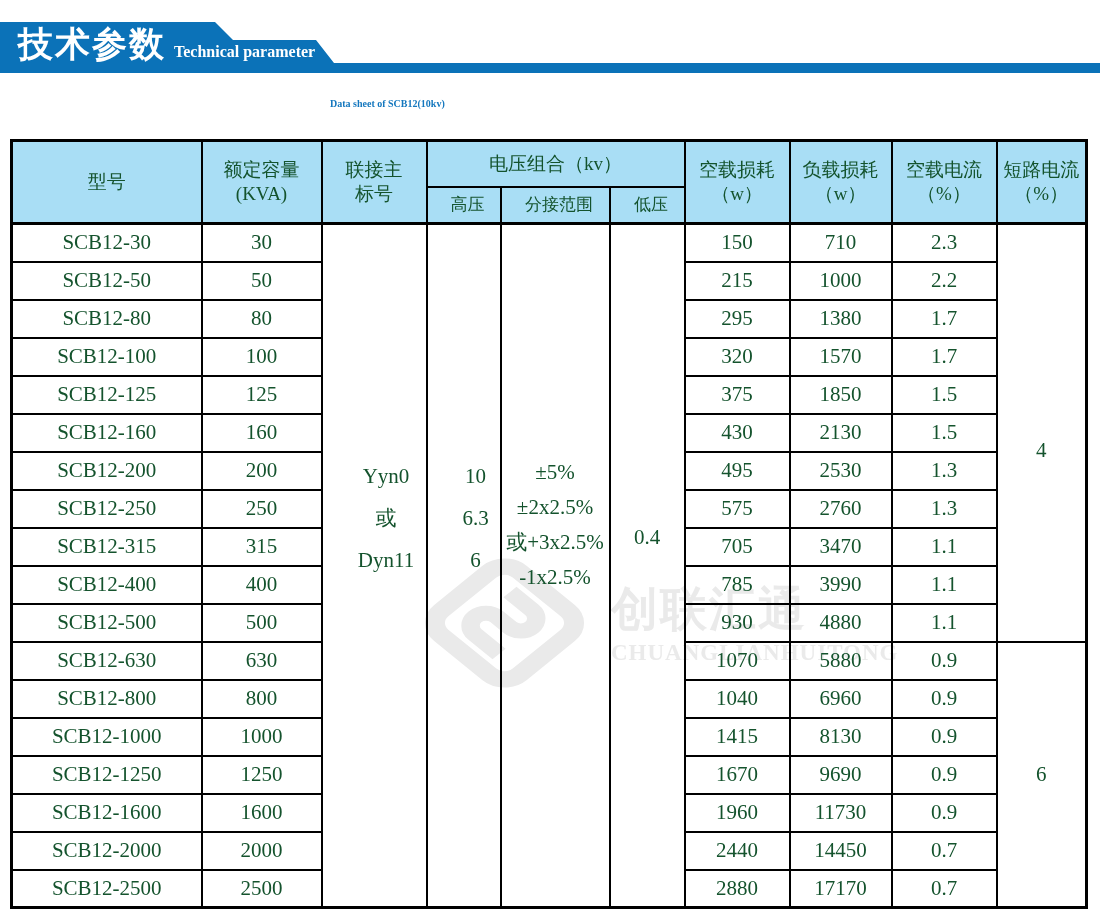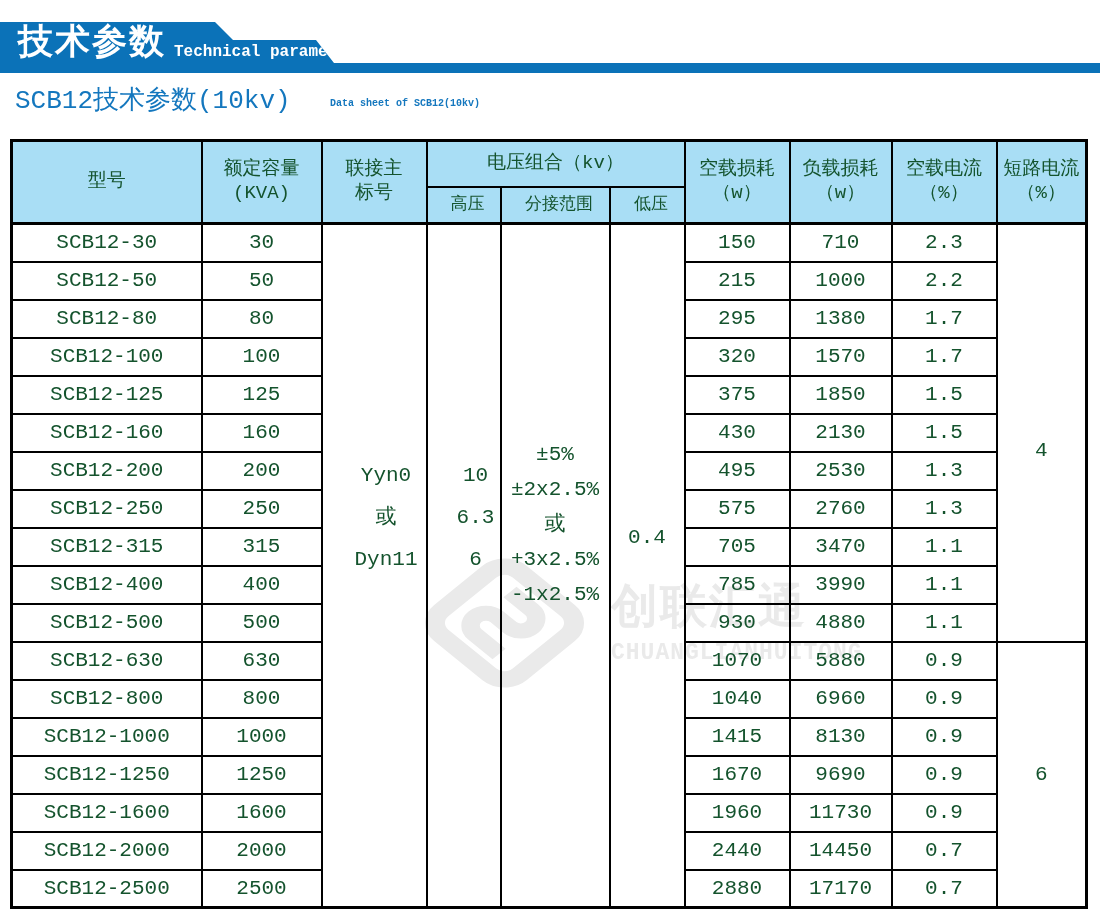--- a/index.html
+++ b/index.html
@@ -1,18 +1,18 @@
 <!DOCTYPE html>
 <html><head>
 <meta charset="utf-8">
 <style>
   html,body{margin:0;padding:0;background:#fff;}
   .page{
     position:relative;width:1100px;height:921px;background:#fff;overflow:hidden;
-    font-family:Liberation Mono, monospace;
+    font-family:Liberation Serif, serif;
   }
   
   .banner{
     position:absolute;left:0;top:0;width:1100px;height:73px;
     background:#0b72b8;
     clip-path:polygon(0 22px,215px 22px,233px 40px,316px 40px,334px 63px,1100px 63px,1100px 73px,0 73px);
   }
   .banner-cn{
     position:absolute;left:18px;top:27px;
     font-size:35px;font-weight:600;color:#fff;letter-spacing:2px;line-height:1;
@@ -74,21 +74,20 @@
 </head>
 <body>
 
 <div class="page">
 
   <div class="banner">
     <span class="banner-cn">技术参数</span>
     <span class="banner-en">Technical parameter</span>
   </div>
 
-  <span class="sub-cn">SCB12技术参数(10kv)</span>
   <span class="sub-en">Data sheet of SCB12(10kv)</span>
 
   <div class="watermark">
     <svg class="wm-logo" width="185" height="150" viewBox="0 0 120 120" preserveAspectRatio="none">
       <g transform="rotate(45 60 60)" fill="none" stroke="#eaeaea">
         <rect x="24" y="24" width="72" height="72" rx="14" stroke-width="13"></rect>
         <path d="M45 40 h20 a10 10 0 0 1 0 20 h-12 a10 10 0 0 0 0 20 h22" stroke-width="12"></path>
       </g>
     </svg>
     <div class="wm-text">

